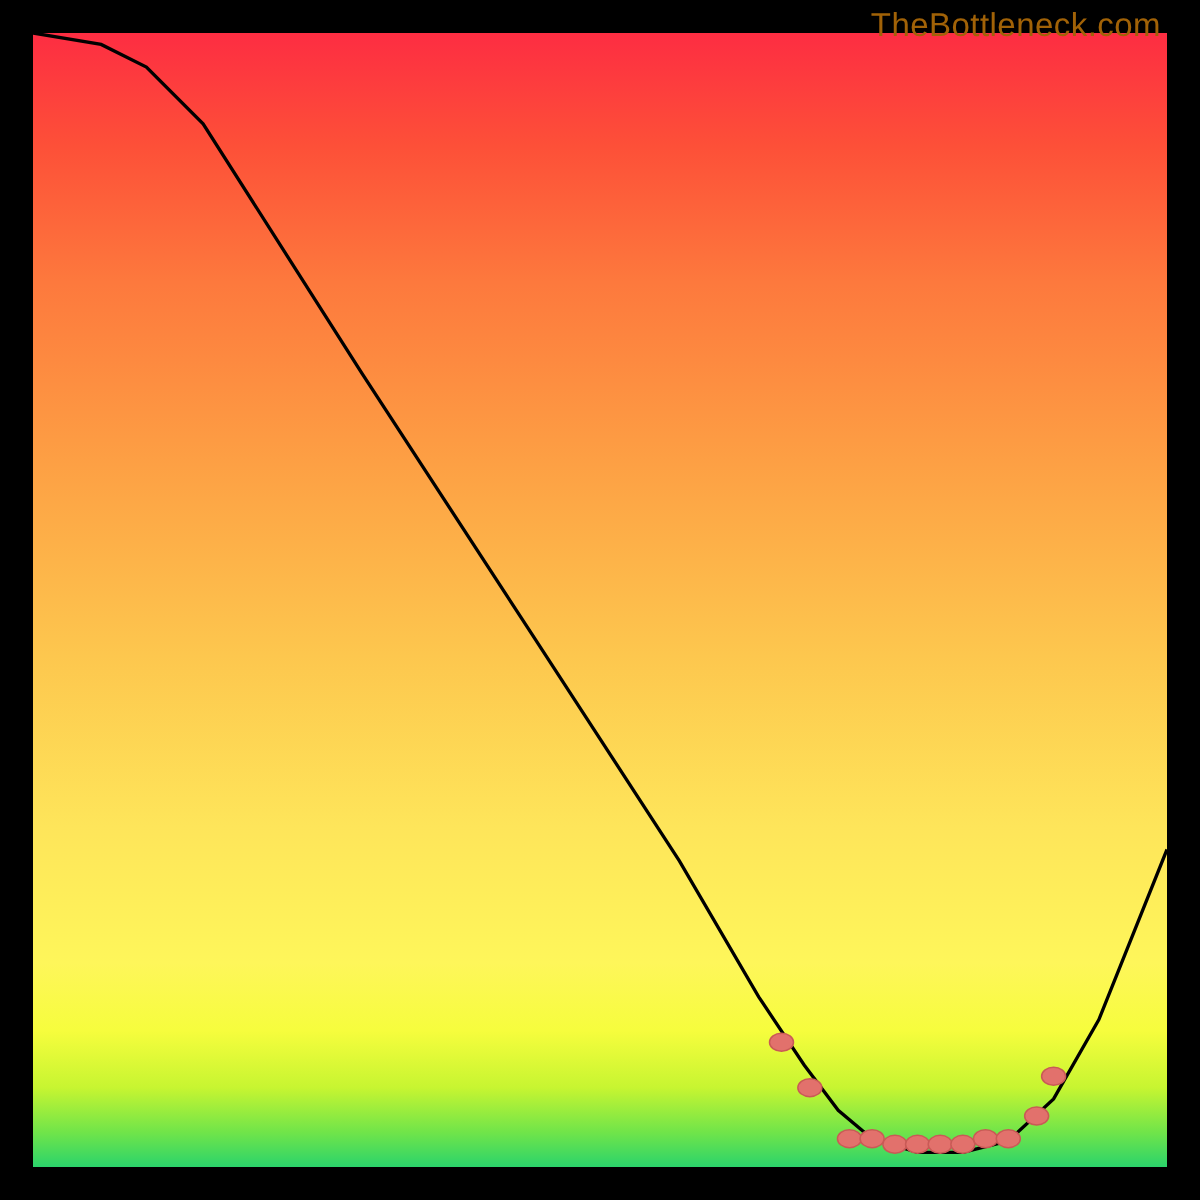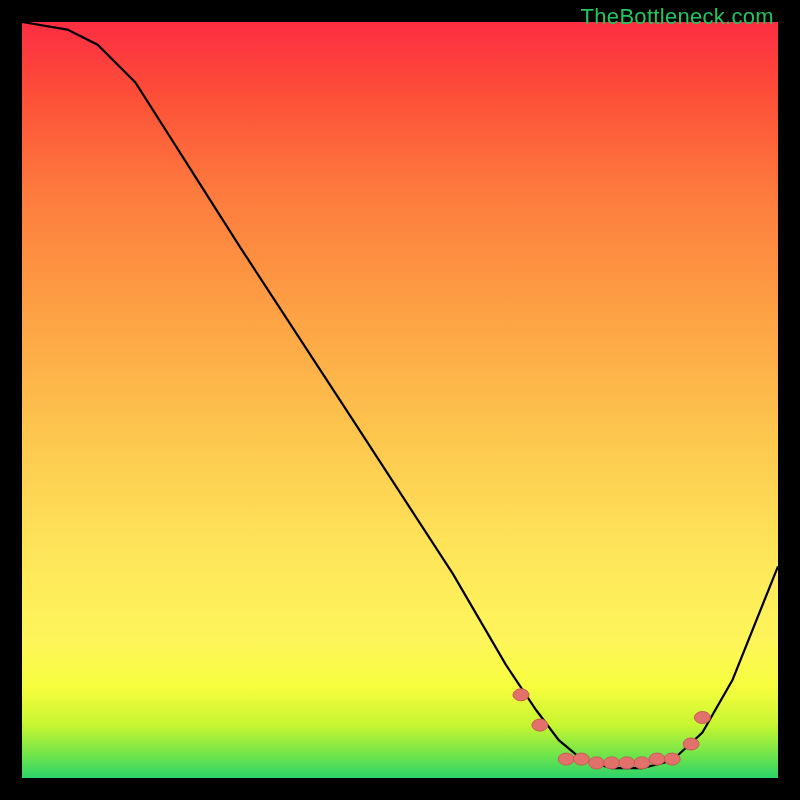--- a/index.html
+++ b/index.html
@@ -18,21 +18,21 @@
       #fee55a 30%,
       #fdc74e 45%,
       #fda044 62%,
       #fd793d 78%,
       #fd5038 90%,
       #fd2d42 100%);
   }
   .watermark {
     position: absolute;
     top: 4px; right: 26px;
-    color: #22c55e;
+    color: #a16207;
     font-size: 22px;
     font-weight: 400;
     letter-spacing: 0.3px;
   }
   svg.curve { position: absolute; left: 22px; top: 22px; width: 756px; height: 756px; }
   svg.dots  { position: absolute; left: 22px; top: 22px; width: 756px; height: 756px; }
 </style>
 </head>
 <body>
 <div class="stage">

